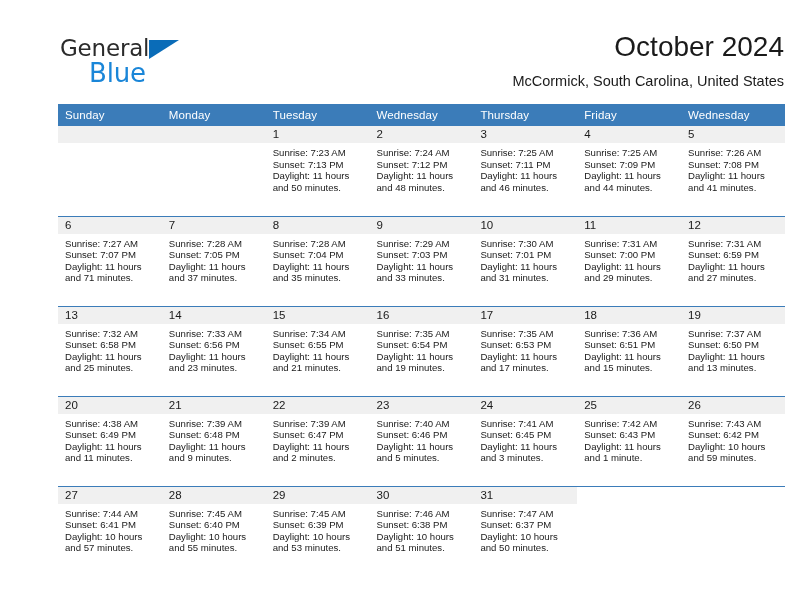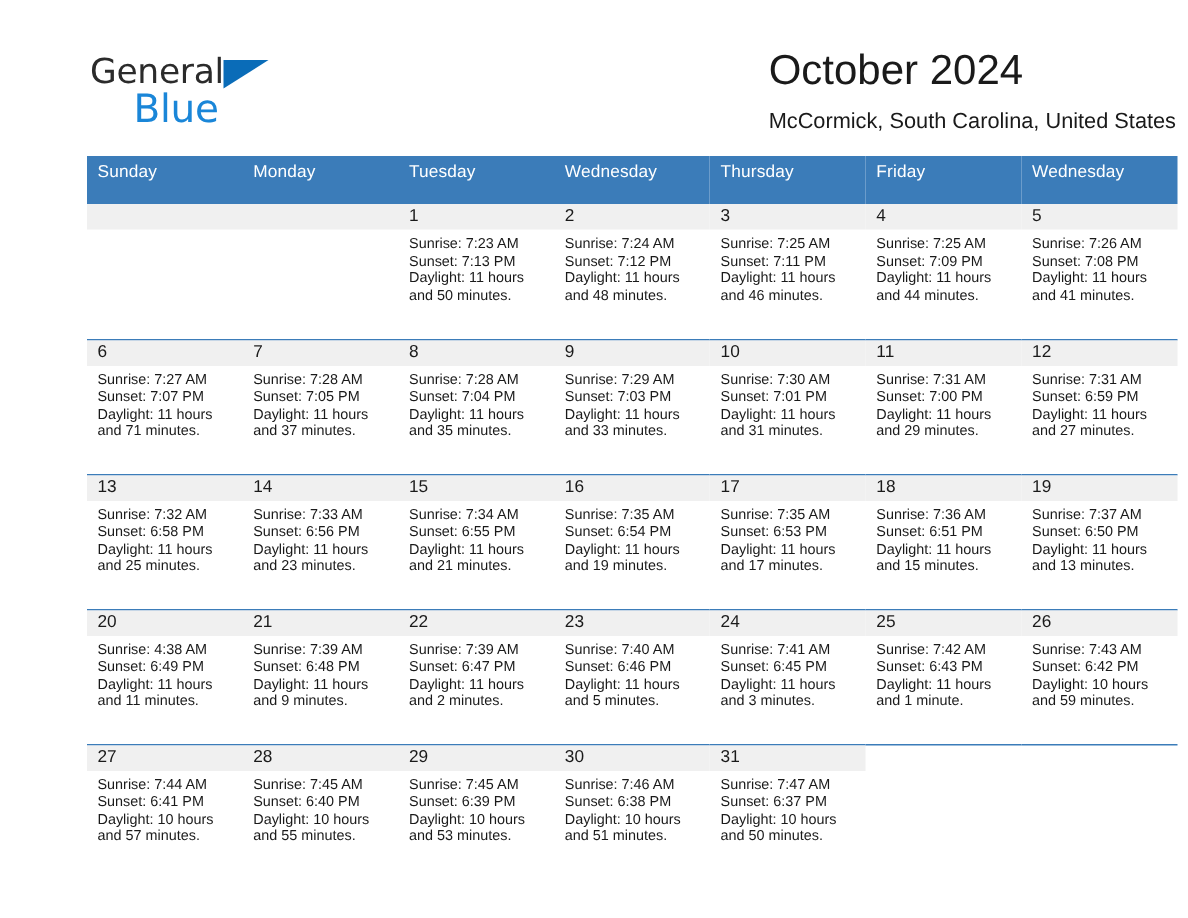--- a/index.html
+++ b/index.html
@@ -79,21 +79,21 @@
     font-weight: 400;
     line-height: 24px;
     letter-spacing: -0.2px;
     text-align: right;
   }
 
   .title-block {
     position: absolute;
     right: 35px;
     top: 30px;
-    text-align: left;
+    text-align: right;
   }
   .cal-title {
     font-size: 28px;
     font-weight: 400;
     color: #1a1a1a;
     line-height: 34px;
     white-space: nowrap;
   }
   .cal-subtitle {
     margin-top: 8px;
@@ -114,21 +114,21 @@
     table-layout: fixed;
   }
   .cal col { width: 103.857px; }
 
   .cal thead th {
     background: #3b7cb9;
     color: #ffffff;
     font-size: 11.5px;
     font-weight: 400;
     text-align: left;
-    padding: 5px 0 15px 7px;
+    padding: 5px 0 5px 7px;
     height: 19px;
     box-sizing: border-box;
     vertical-align: middle;
     letter-spacing: 0.1px;
   }
 
   .cal tbody td {
     vertical-align: top;
     padding: 0;
     height: 90px;

